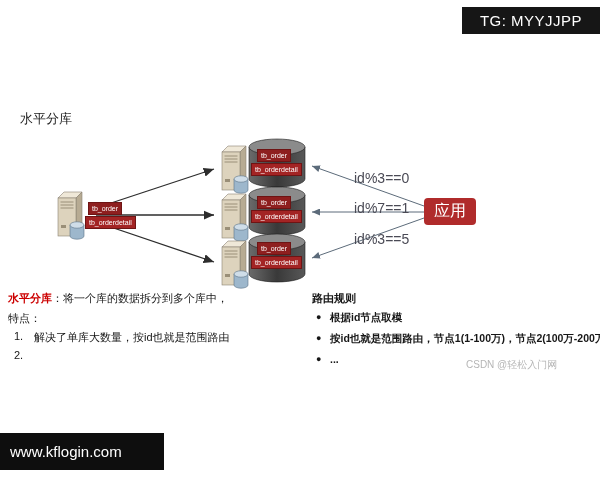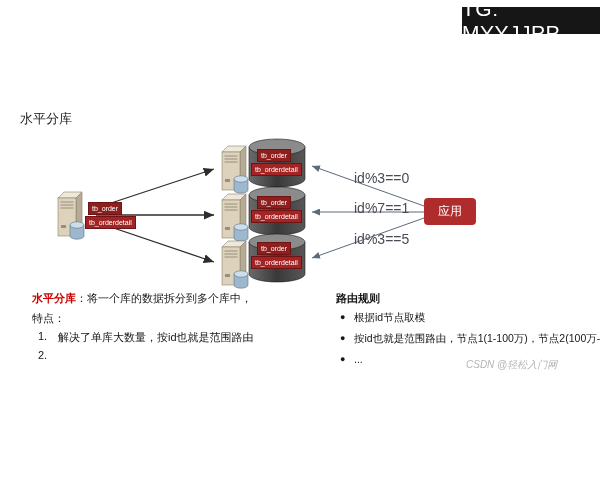--- a/index.html
+++ b/index.html
@@ -2,45 +2,45 @@
 <html><head>
 <meta charset="utf-8">
 <style>
   html,body { margin:0; padding:0; background:#ffffff; }
   .stage {
     position:relative; width:600px; height:480px; background:#ffffff;
     font-family:"Liberation Sans","DejaVu Sans",sans-serif; overflow:hidden;
   }
   .tg-banner {
     position:absolute; top:7px; right:0; width:138px; height:27px;
-    background:#161616; color:#ffffff; font-size:21px;
+    background:#161616; color:#ffffff; font-size:15px;
     display:flex; align-items:center; justify-content:center; letter-spacing:.5px;
   }
   .title { position:absolute; left:20px; top:110px; font-size:13px; color:#1a1a1a; }
   .diagram-svg { position:absolute; left:0; top:0; }
   .db-label {
     position:absolute; background:#8e1f1f; color:#ffffff;
     font-size:7px; line-height:11px; padding:0 3px; white-space:nowrap;
     border:0.5px solid #6e1414;
   }
   .db-label.detail { background:#a32424; }
   .app-box {
     position:absolute; left:424px; top:198px; width:52px; height:27px;
-    background:#b02b2b; border-radius:4px; color:#ffffff; font-size:12px;
+    background:#b02b2b; border-radius:4px; color:#ffffff; font-size:16px;
     display:flex; align-items:center; justify-content:center;
   }
   .route-label { position:absolute; font-size:14px; color:#4a4a55; white-space:nowrap; }
-  .txt { position:absolute; font-size:11px; color:#161616; white-space:nowrap;margin-left:24px; }
+  .txt { position:absolute; font-size:11px; color:#161616; white-space:nowrap; }
   .term { color:#cc0000; font-weight:bold; }
   .num-item { display:flex; }
   .num { width:20px; }
   .bullet-item { display:flex; }
   .bullet { width:14px; font-size:9px; padding-top:1px; }
-  .rr-text { font-size:10.5px; }
-  .watermark { position:absolute; left:466px; top:358px; font-size:10px; color:#b5b5b5; white-space:nowrap;font-style:italic; }
+  .rr-text { font-size:10.5px;font-weight:bold; }
+  .watermark { position:absolute; left:466px; top:358px; font-size:10px; color:#b5b5b5; white-space:nowrap; }
   .footer-box {
     position:absolute; left:0; top:433px; width:164px; height:37px;
     background:#0e0e0e; color:#ffffff; font-size:15px;
     display:flex; align-items:center; padding-left:10px; box-sizing:border-box;
   }
 </style>
 </head>
 <body>
 
 <div class="stage">
@@ -181,14 +181,15 @@
     <span class="bullet">●</span>
     <span class="rr-text">按id也就是范围路由，节点1(1-100万)，节点2(100万-200万)</span>
   </div>
   <div class="txt bullet-item" style="left:316px; top:353px;">
     <span class="bullet">●</span>
     <span class="rr-text">...</span>
   </div>
 
   <div class="watermark">CSDN @轻松入门网</div>
 
+  <div class="footer-box">www.kflogin.com</div>
 
 </div>
 
 </body></html>

